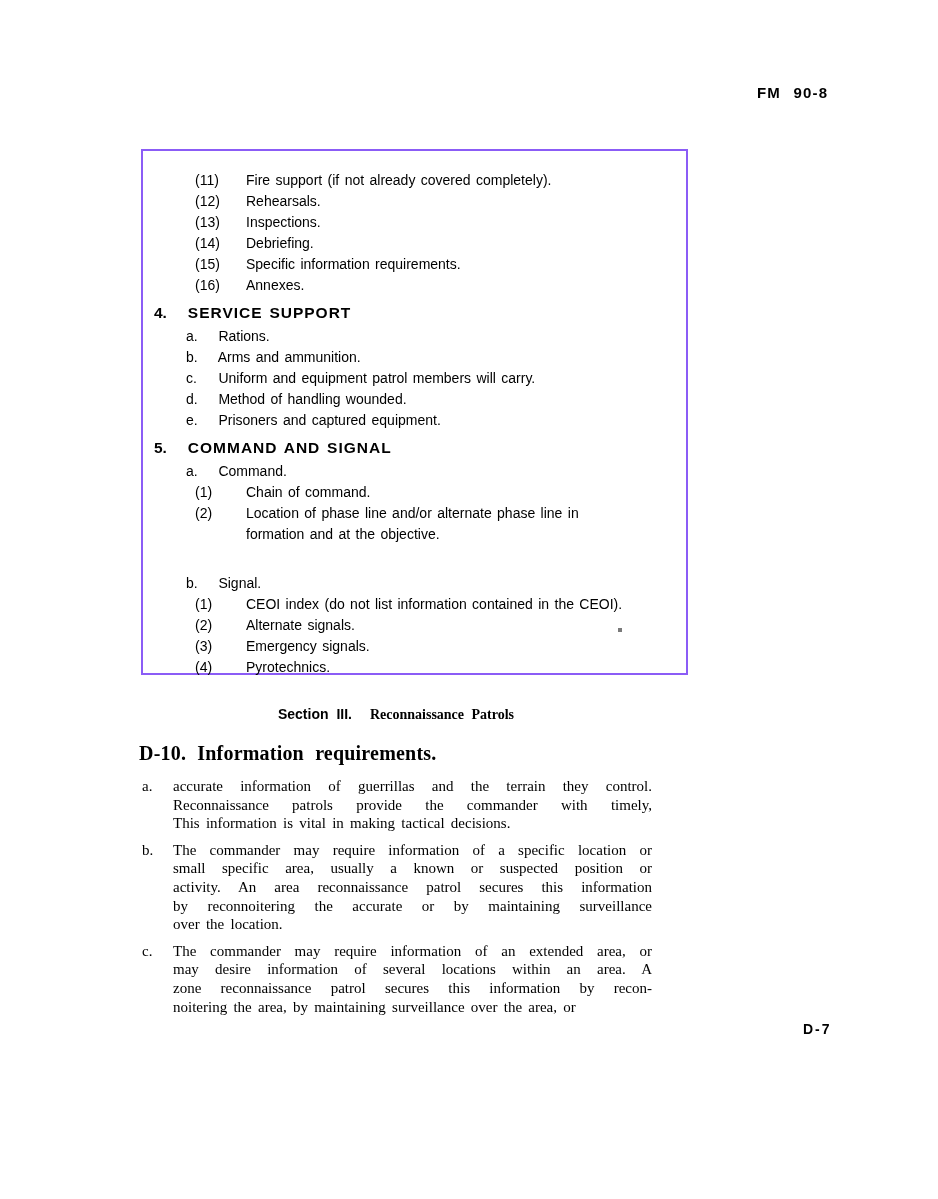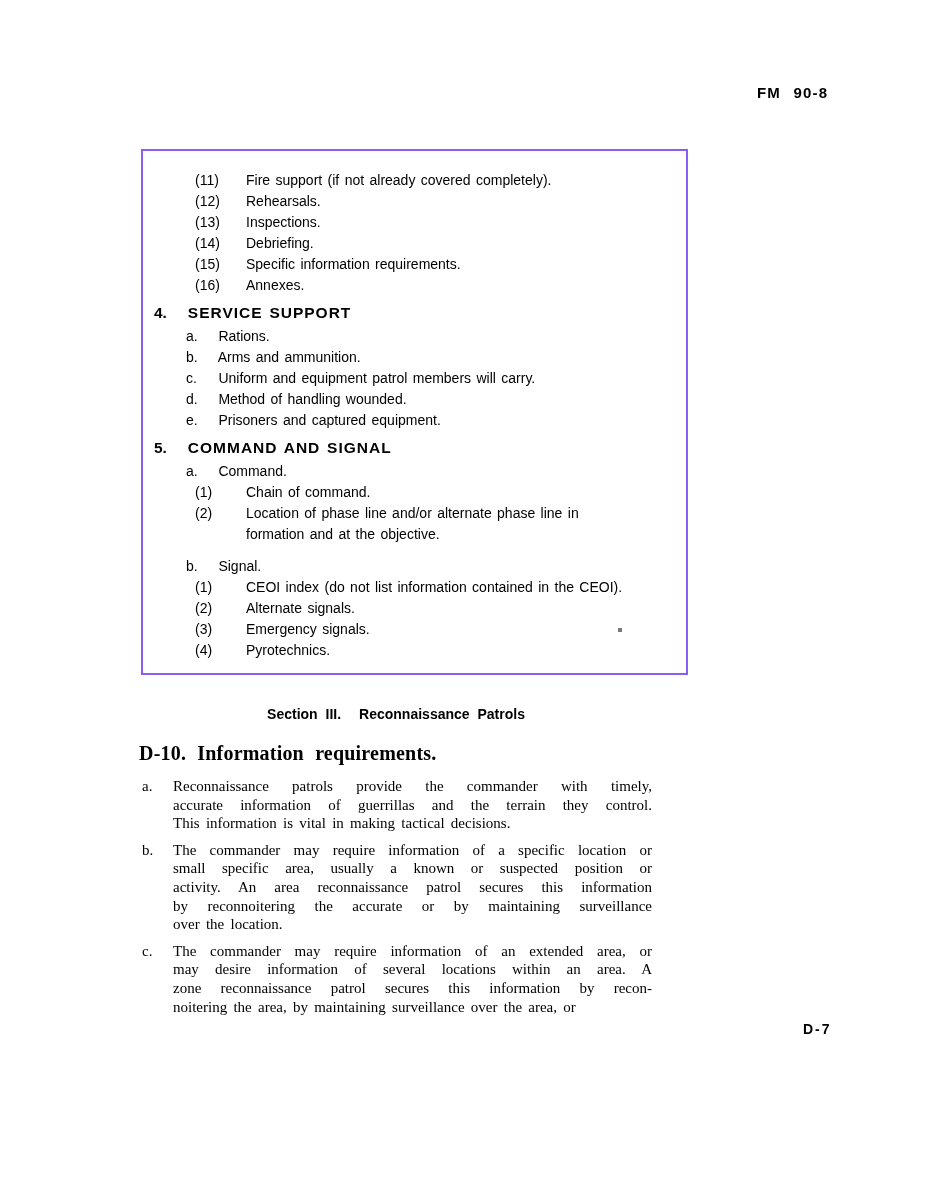--- a/index.html
+++ b/index.html
@@ -47,34 +47,34 @@
     word-spacing: 1.5px;
   }
   .brow { white-space: normal; }
   .r1 { padding-left: 11px; font-weight: bold; font-size: 15.5px; letter-spacing: 1px; margin-top: 6px; margin-bottom: 3px; }
   .r1 .num { display: inline-block; width: 27px; letter-spacing: 0; }
   .r2 { padding-left: 43px; }
   .r2 .num { display: inline-block; width: 27px; }
   .r3 { padding-left: 52px; display: flex; }
   .r3 .num { width: 43px; flex: none; }
   .r3 .txt { flex: 1; margin-left: 8px; }
-  .gap-before { margin-top: 11px; }
+  .gap-before { margin-top: 28px; }
 
   
   .section-heading {
     position: absolute;
     top: 706px;
     left: 140px;
     width: 512px;
     text-align: center;
     font-weight: bold;
     font-size: 14px;
     word-spacing: 4px;
   }
-  .section-heading .sh-title { margin-left: 18px; }
+  .section-heading .sh-title { margin-left: 18px; font-family: Liberation Serif, serif; }
 
   
   .article-heading {
     position: absolute;
     top: 734px;
     left: 139px;
     font-family: "Liberation Serif", "DejaVu Serif", serif;
     font-weight: bold;
     font-size: 20px;
     word-spacing: 6px;
@@ -215,22 +215,22 @@
   <div class="section-heading">
     <span>Section III.</span><span class="sh-title">Reconnaissance Patrols</span>
   </div>
 
   <div class="article-heading">D-10. Information requirements.</div>
 
   <div class="paragraphs">
 
     <div class="para para-a">
       <span class="plabel">a.</span>
+      <div class="pline">accurate information of guerrillas and the terrain they control.</div>
       <div class="pline">Reconnaissance patrols provide the commander with timely,</div>
-      <div class="pline">accurate information of guerrillas and the terrain they control.</div>
       <div class="pline last">This information is vital in making tactical decisions.</div>
     </div>
 
     <div class="para para-b">
       <span class="plabel">b.</span>
       <div class="pline">The commander may require information of a specific location or</div>
       <div class="pline">small specific area, usually a known or suspected position or</div>
       <div class="pline">activity. An area reconnaissance patrol secures this information</div>
       <div class="pline">by reconnoitering the accurate or by maintaining surveillance</div>
       <div class="pline last">over the location.</div>

